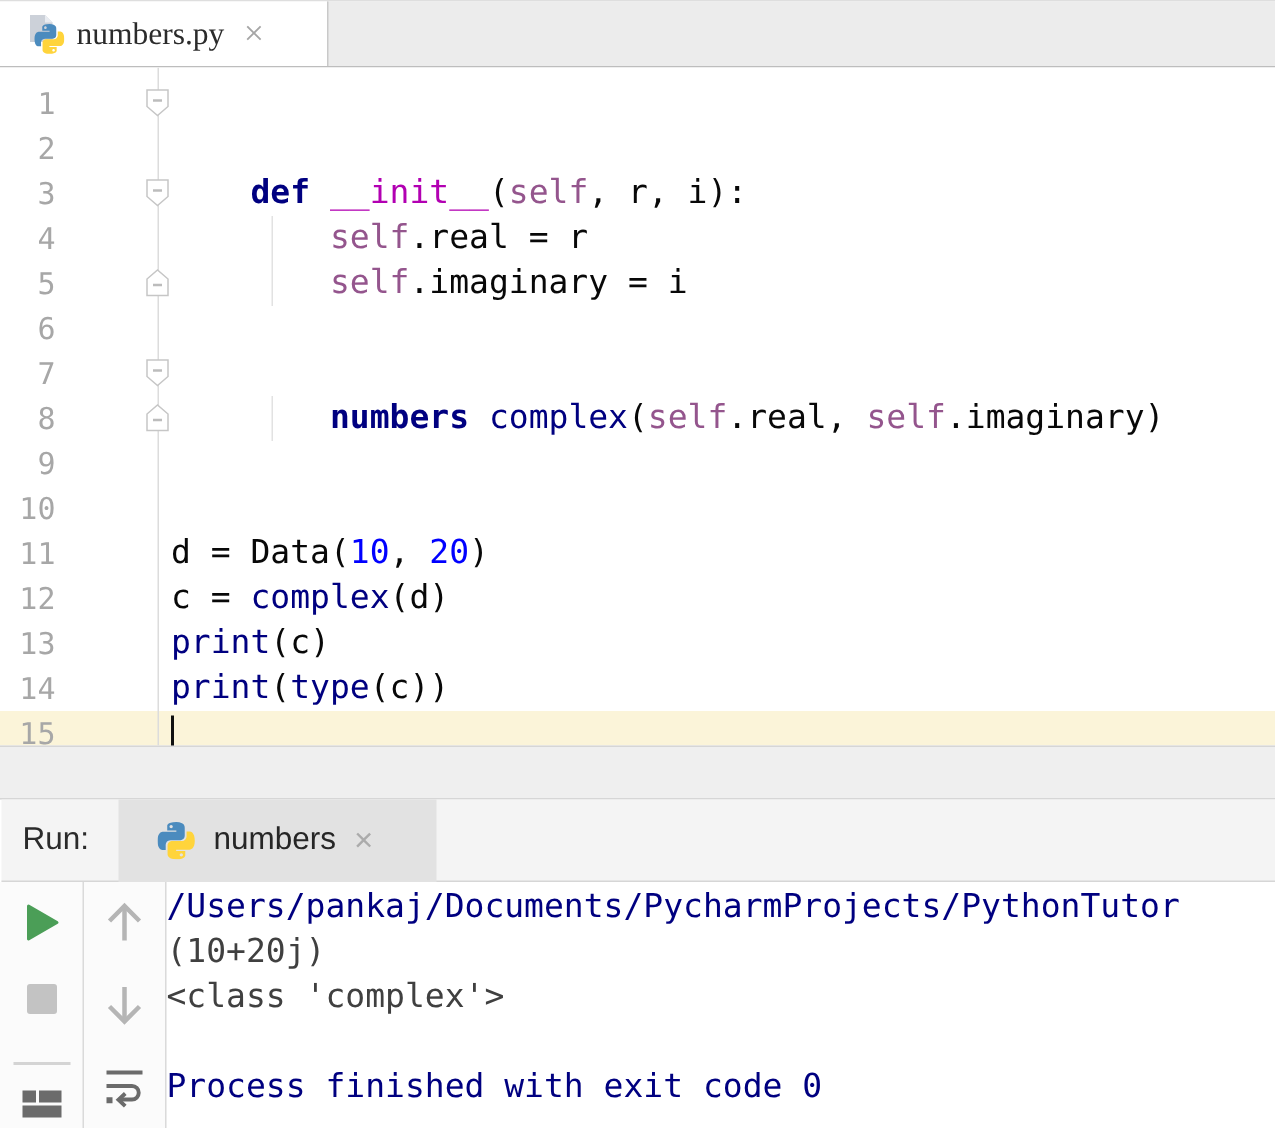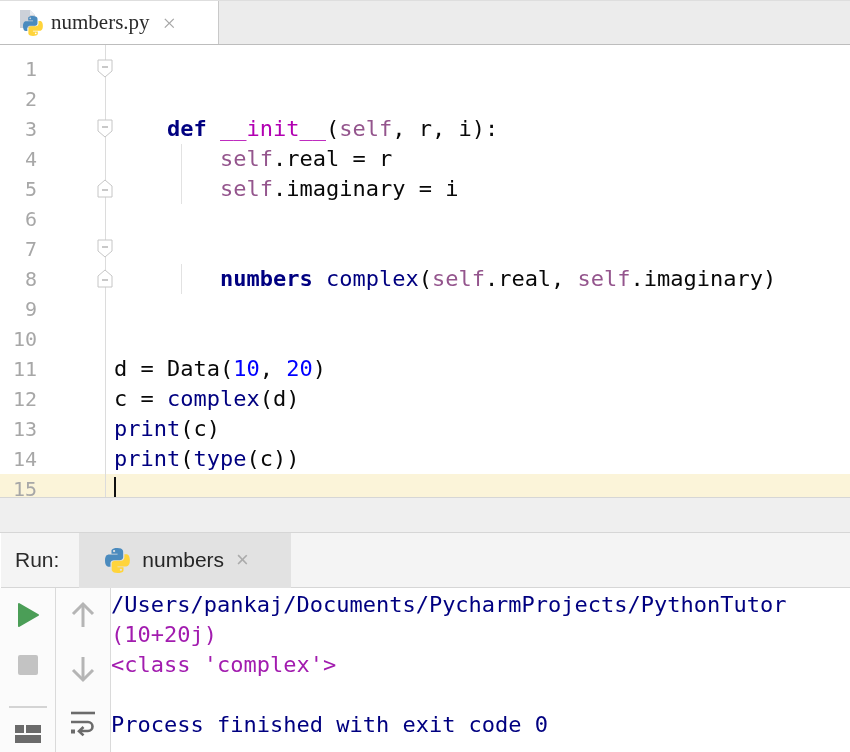--- a/index.html
+++ b/index.html
@@ -51,21 +51,21 @@
   .console{position:absolute;left:0;top:588px;width:850px;height:164px;background:#fff;}
   .tb{position:absolute;top:0;bottom:0;background:#fbfbfb;border-right:1px solid #dadada;
       box-sizing:border-box;display:flex;flex-direction:column;align-items:center;}
   .tb1{left:0;width:56px;}
   .tb2{left:56px;width:55px;}
   .tbbtn{display:block;cursor:pointer;}
   .tbdiv{width:38px;height:2px;background:#d4d4d4;}
   .output{position:absolute;left:111px;top:2px;right:0;bottom:0;overflow:hidden;}
   .console-line{font-family:"DejaVu Sans Mono",monospace;font-size:22px;line-height:30px;white-space:pre;}
   .console-line.system{color:#000080;}
-  .console-line.stdout{color:#a21caf;}
+  .console-line.stdout{color:#404040;}
 </style>
 </head>
 <body>
 
 <div class="window">
 
   <div class="tabbar">
     <div class="tab">
       <span style="display:inline-flex;">
         <svg width="27" height="27" viewBox="0 0 27 27">

